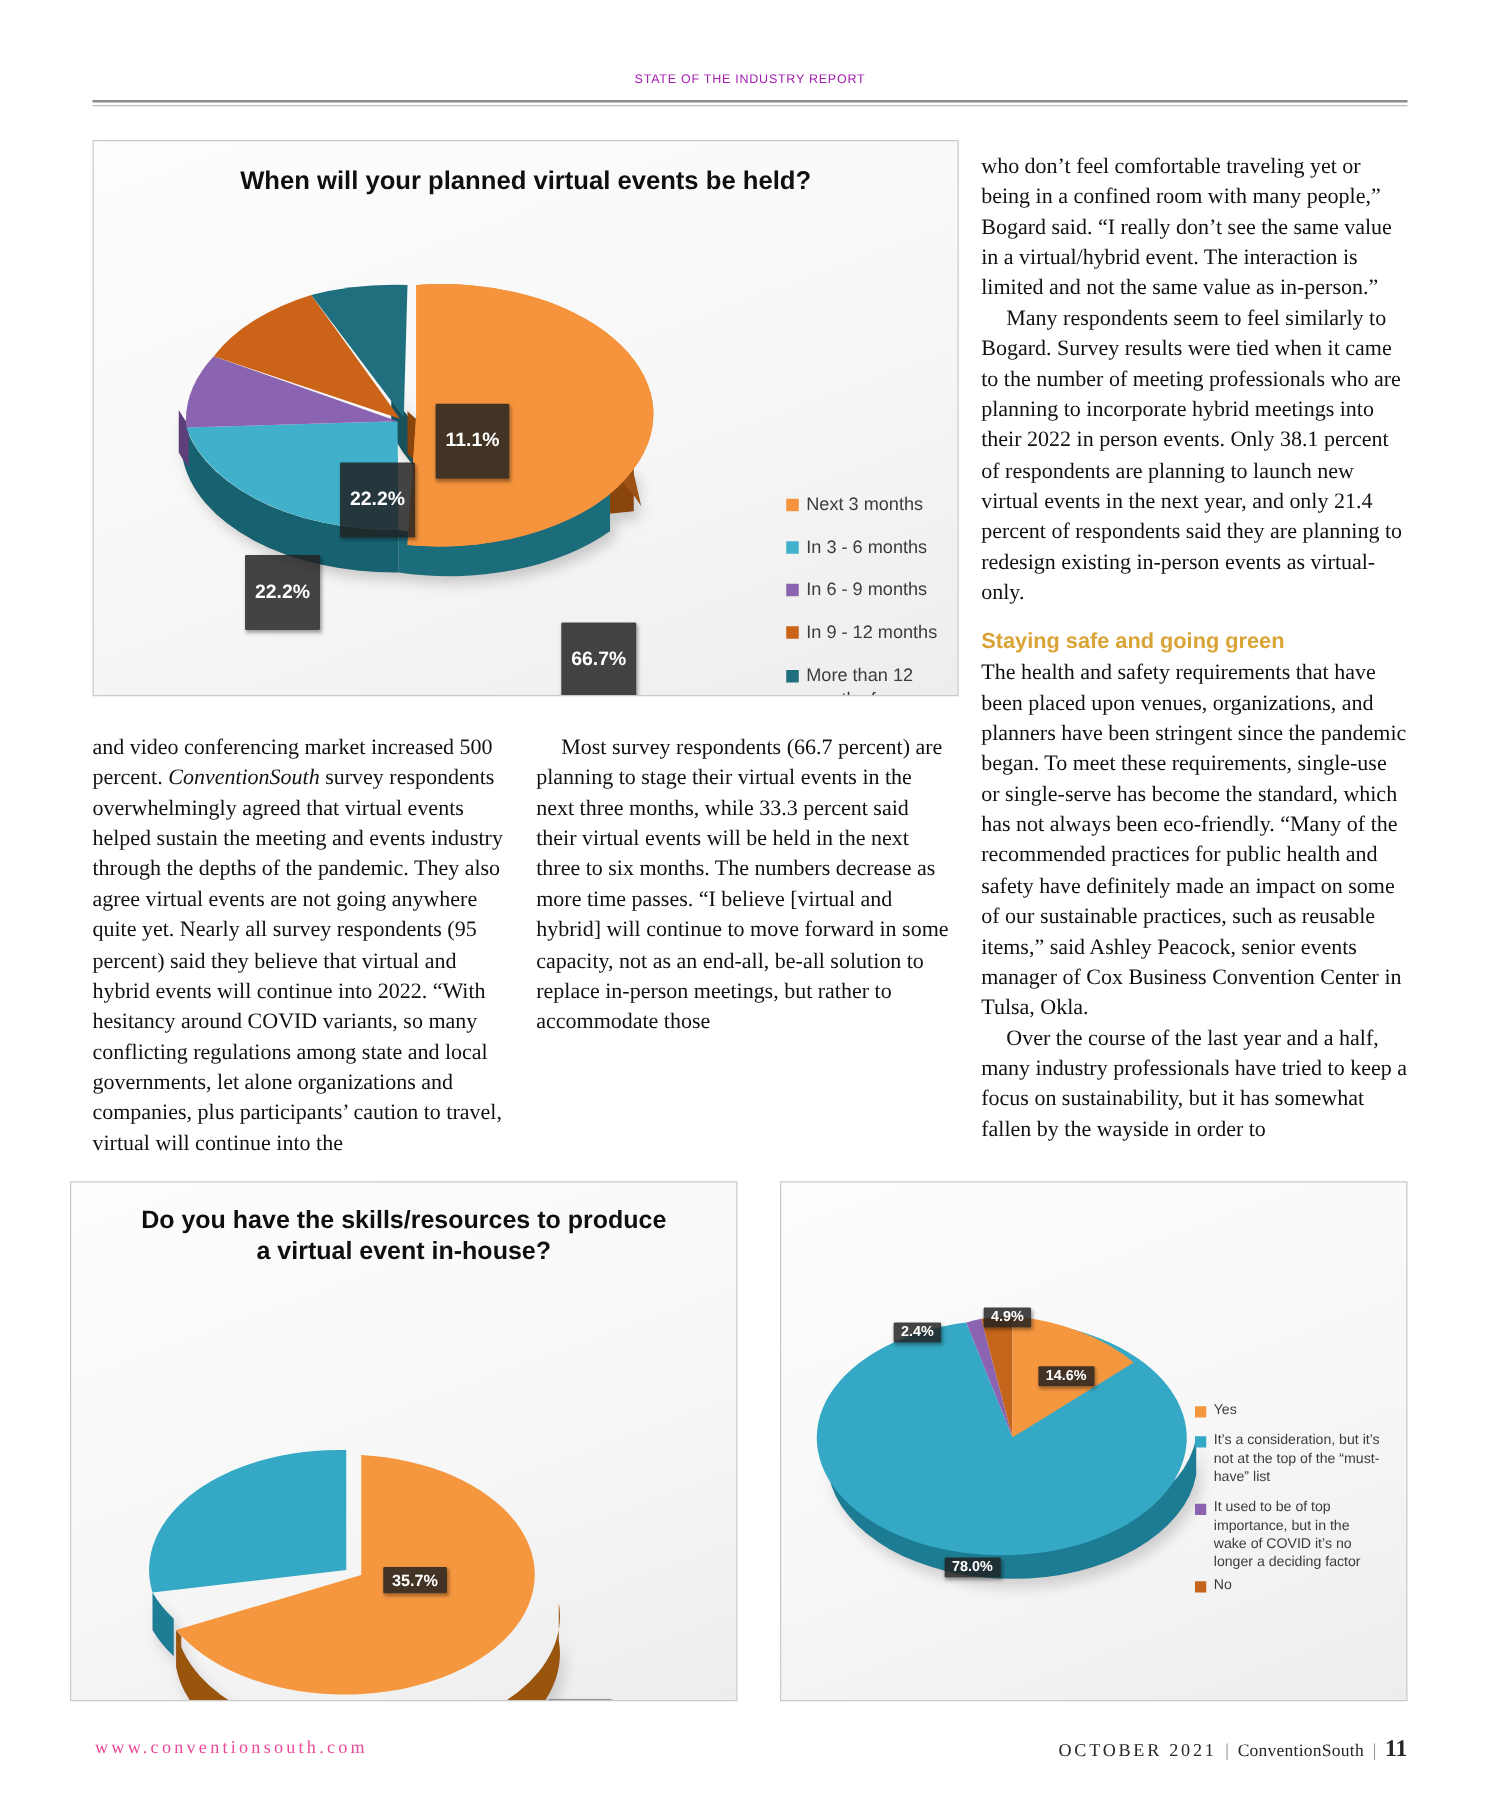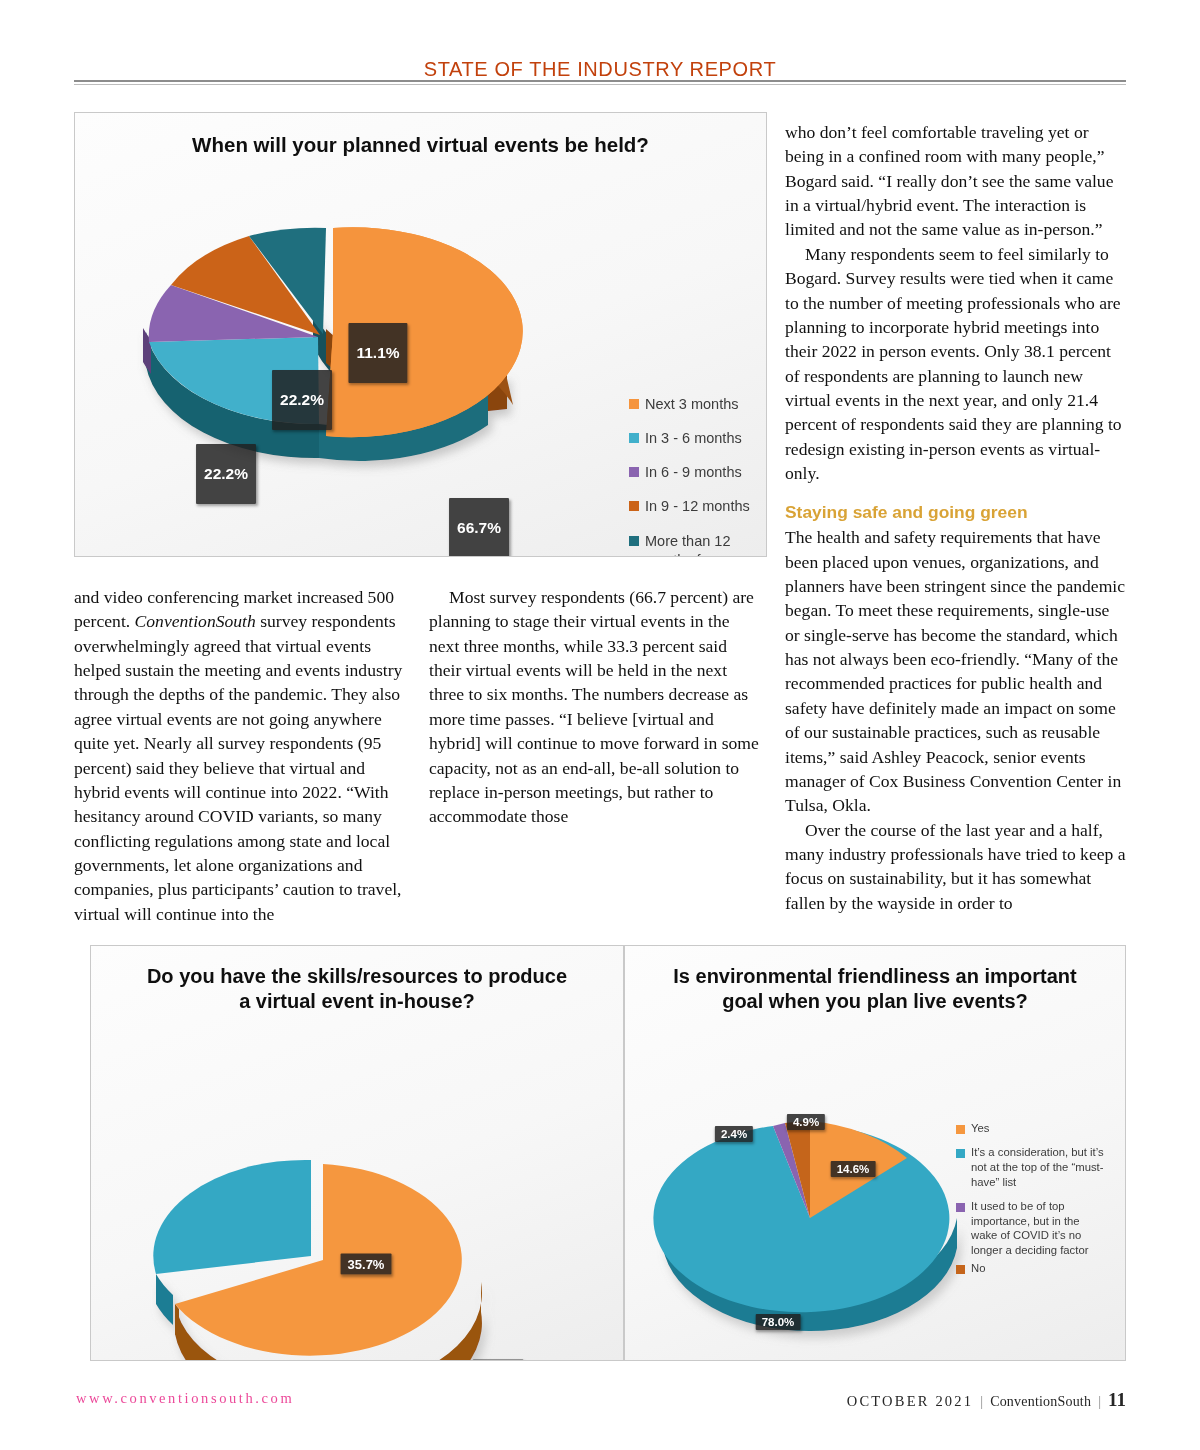--- a/index.html
+++ b/index.html
@@ -17,23 +17,23 @@
   }
 
   
   .runhead {
     position: absolute;
     left: 74px;
     top: 58px;
     width: 1052px;
     text-align: center;
     font-family: "Liberation Sans", sans-serif;
-    font-size: 20px;
+    font-size: 10px;
     letter-spacing: 0.6px;
-    color: #c2410c;
+    color: #a21caf;
   }
   .runhead-rule {
     position: absolute;
     left: 74px;
     top: 80px;
     width: 1052px;
     height: 2px;
     background: #8c8c8c;
   }
   .runhead-rule.thin {
@@ -44,21 +44,21 @@
 
   
   .panel {
     position: absolute;
     background: linear-gradient(160deg, #fdfdfd 0%, #f7f7f7 55%, #ededed 100%);
     border: 1px solid #c9c9c9;
     box-sizing: border-box;
     overflow: hidden;
   }
   #panel-top    { left: 74px;  top: 112px;  width: 693px;  height: 445px; }
-  #panel-left   { left: 90px;  top: 945px;  width: 534px;  height: 416px; }
+  #panel-left   { left: 56px;  top: 945px;  width: 534px;  height: 416px; }
   #panel-right  { left: 624px; top: 945px;  width: 502px;  height: 416px; }
 
   .chart-title {
     text-align: center;
     font-family: "Liberation Sans", sans-serif;
     font-weight: bold;
     color: #0f0f0f;
     line-height: 1.25;
   }
   #panel-top .chart-title { font-size: 20.5px; padding-top: 19px; }
@@ -276,24 +276,20 @@
       </g>
     </svg>
 
     <div class="pie-label" style="left:275px; top:250px;">35.7%</div>
     <div class="pie-label" style="left:407px; top:356px;">64.3%</div>
   </div>
 
 </div>
 
 <div class="panel" id="panel-right">
-  <div class="chart-title">
-    <div>Is environmental friendliness an important</div>
-    <div>goal when you plan live events?</div>
-  </div>
 
   <div class="pie-wrap">
     <svg width="330" height="275" viewBox="0 0 330 275" style="position:absolute;left:20px;top:86px;">
       <defs>
         <filter id="shadowRight" x="-20%" y="-20%" width="150%" height="150%">
           <feDropShadow dx="4" dy="7" stdDeviation="5" flood-color="#888" flood-opacity="0.35"></feDropShadow>
         </filter>
       </defs>
       <g filter="url(#shadowRight)">
 

